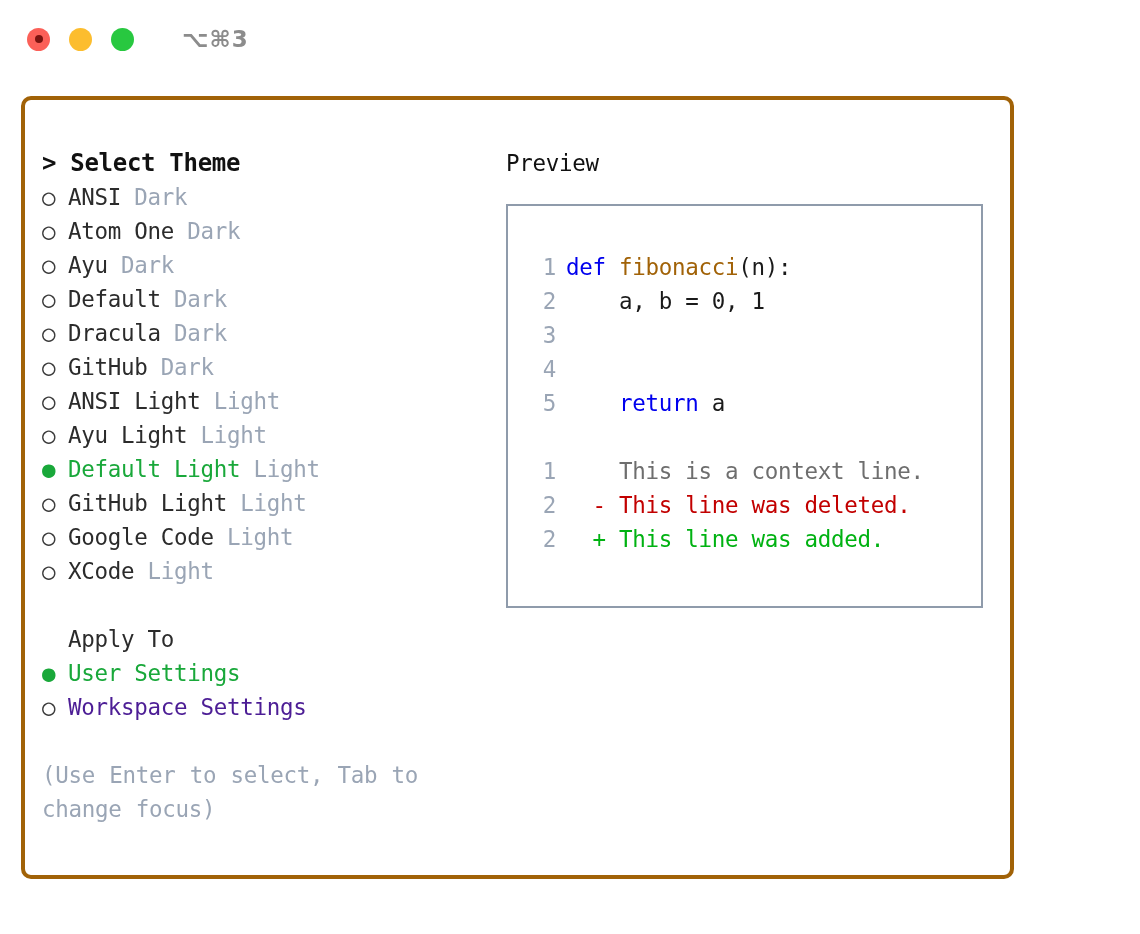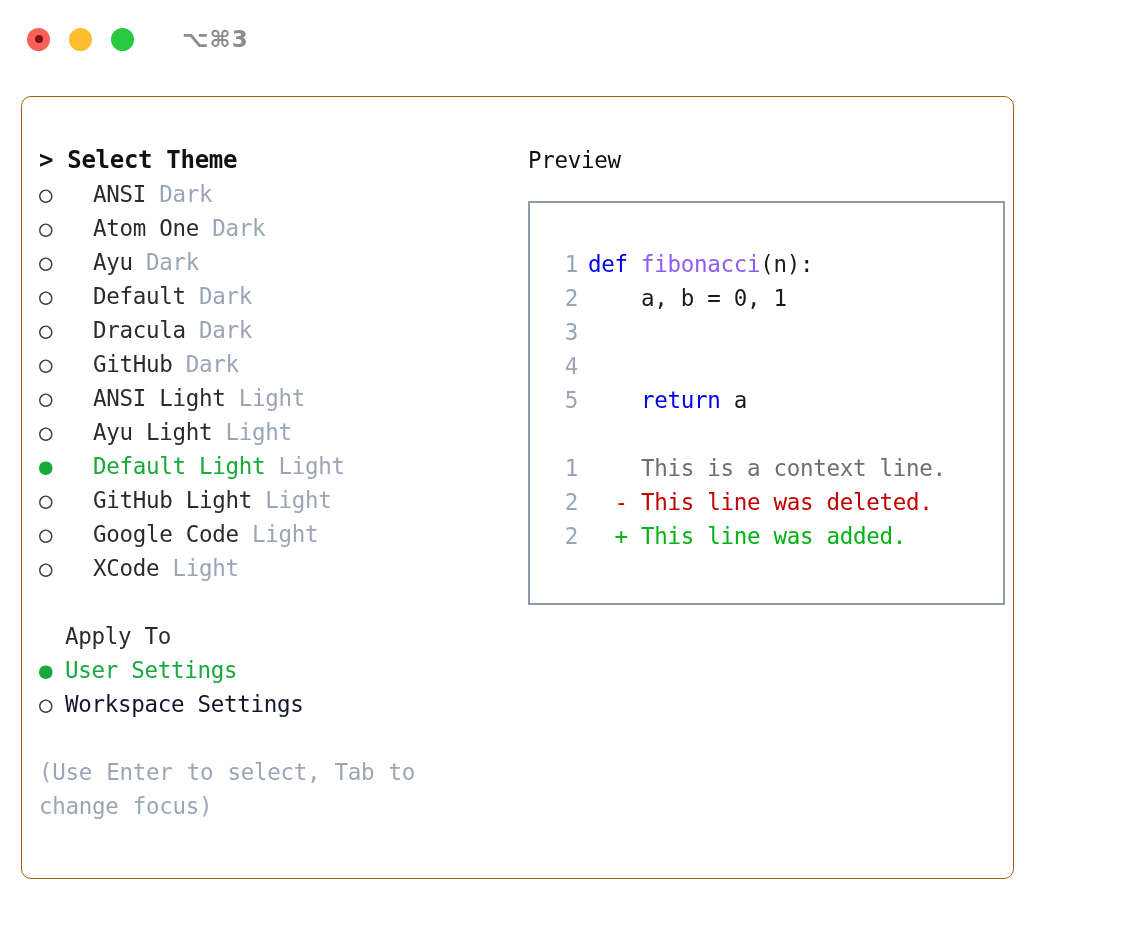--- a/index.html
+++ b/index.html
@@ -61,21 +61,21 @@
     color: #8c8c8c;
     letter-spacing: 1px;
   }
 
   
   .panel {
     position: absolute;
     left: 21px; top: 96px;
     width: 993px;
     height: 783px;
-    border: 1px solid #a16207;
+    border: 4px solid #a16207;
     border-radius: 10px;
     background: #ffffff;
   }
 
   .panel-inner {
     position: relative;
     width: 100%;
     height: 100%;
   }
 
@@ -107,52 +107,52 @@
 
   .bullet {
     display: inline-block;
     width: 26px;
     flex: 0 0 26px;
     font-size: 22.5px;
     color: #3b3b3b;
   }
   .bullet.selected { color: #19a83a; }
 
-  .theme-name { color: #2b2b2b; margin-left: 28px; }
+  .theme-name { color: #2b2b2b; }
   .theme-row.selected .theme-name { color: #19a83a; text-align: center; }
   .theme-variant { color: #9aa5b5; text-align: right; }
   .theme-row.selected .theme-variant { color: #9aa5b5; }
 
   .apply-heading {
     font-size: 22.5px;
     color: #2b2b2b;
     line-height: 34px;
     letter-spacing: -0.3px;
     padding-left: 26px;
     white-space: pre;
   }
-  .apply-label { color: #0f172a; }
+  .apply-label { color: #4c1d95; }
   .apply-row.selected .apply-label { color: #19a83a; }
 
   .spacer-lg { height: 34px; }
   .spacer-sm { height: 34px; }
 
   .hint {
     font-size: 22.5px;
     color: #9aa5b5;
     line-height: 34px;
     letter-spacing: -0.3px;
     width: 410px;
     word-spacing: 1px;
   }
 
   
   .right-col {
     position: absolute;
-    left: 506px;
+    left: 481px;
     top: 46px;
     width: 490px;
   }
 
   .preview-title {
     font-size: 22.5px;
     color: #111111;
     line-height: 34px;
     letter-spacing: -0.3px;
     margin-bottom: 24px;
@@ -178,21 +178,21 @@
     display: inline-block;
     width: 30px;
     flex: 0 0 30px;
     text-align: right;
     color: #9aa5b5;
     margin-right: 10px;
   }
   .code-text { color: #1a1a1a; }
 
   .tok-kw   { color: #0000ee; }
-  .tok-fn   { color: #8b5cf6; margin-top: 15px; }
+  .tok-fn   { color: #a16207; margin-top: 15px; }
   .tok-plain{ color: #1a1a1a; }
 
   .blank-line { height: 34px; }
 
   .diff-ctx { color: #6e6e6e; }
   .diff-del { color: #c20000; }
   .diff-add { color: #00b212; }
 </style>
 </head>
 <body>

